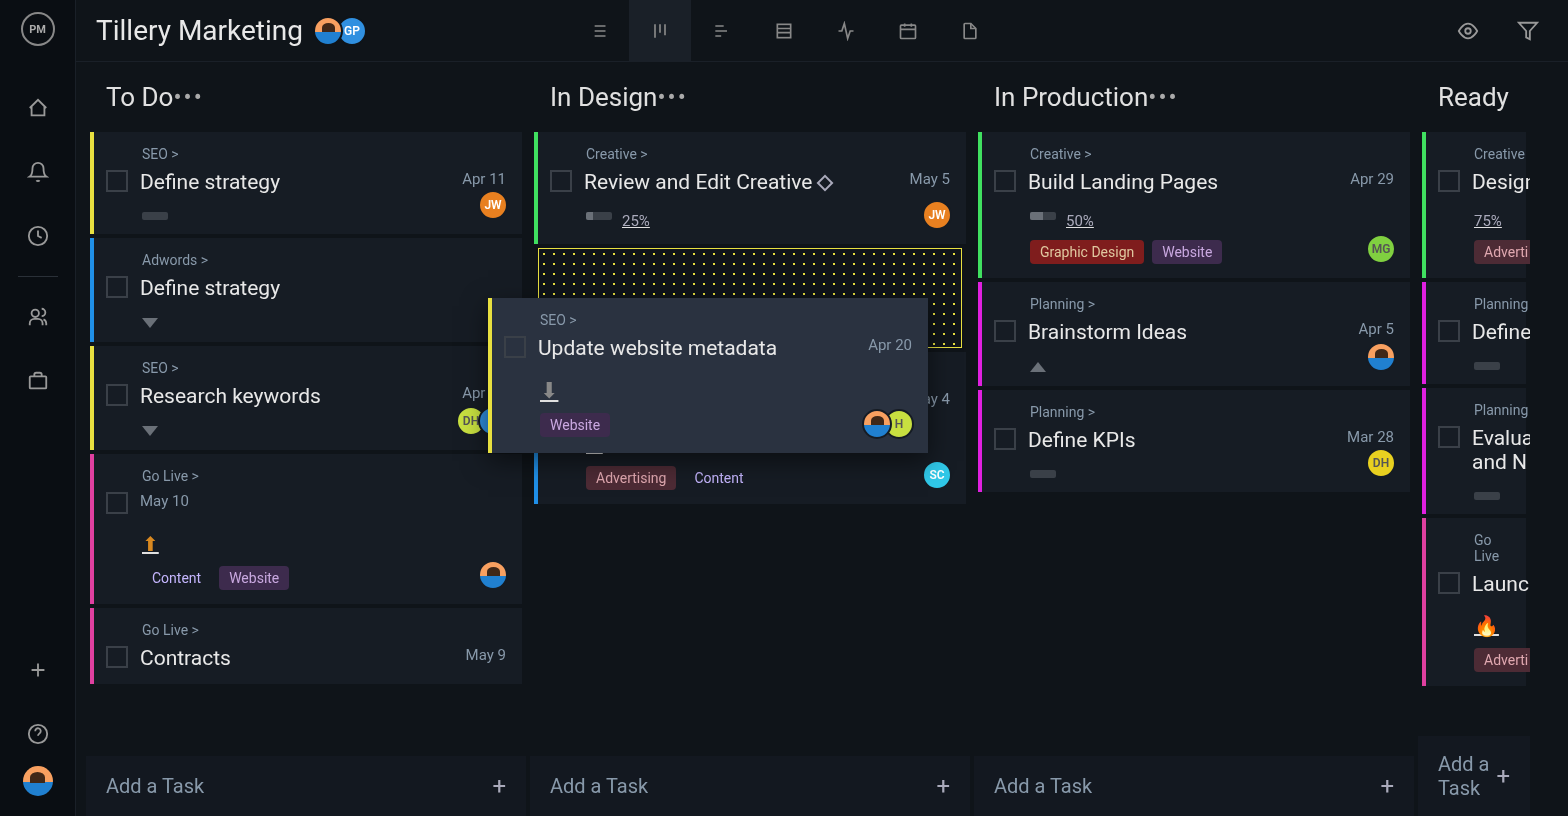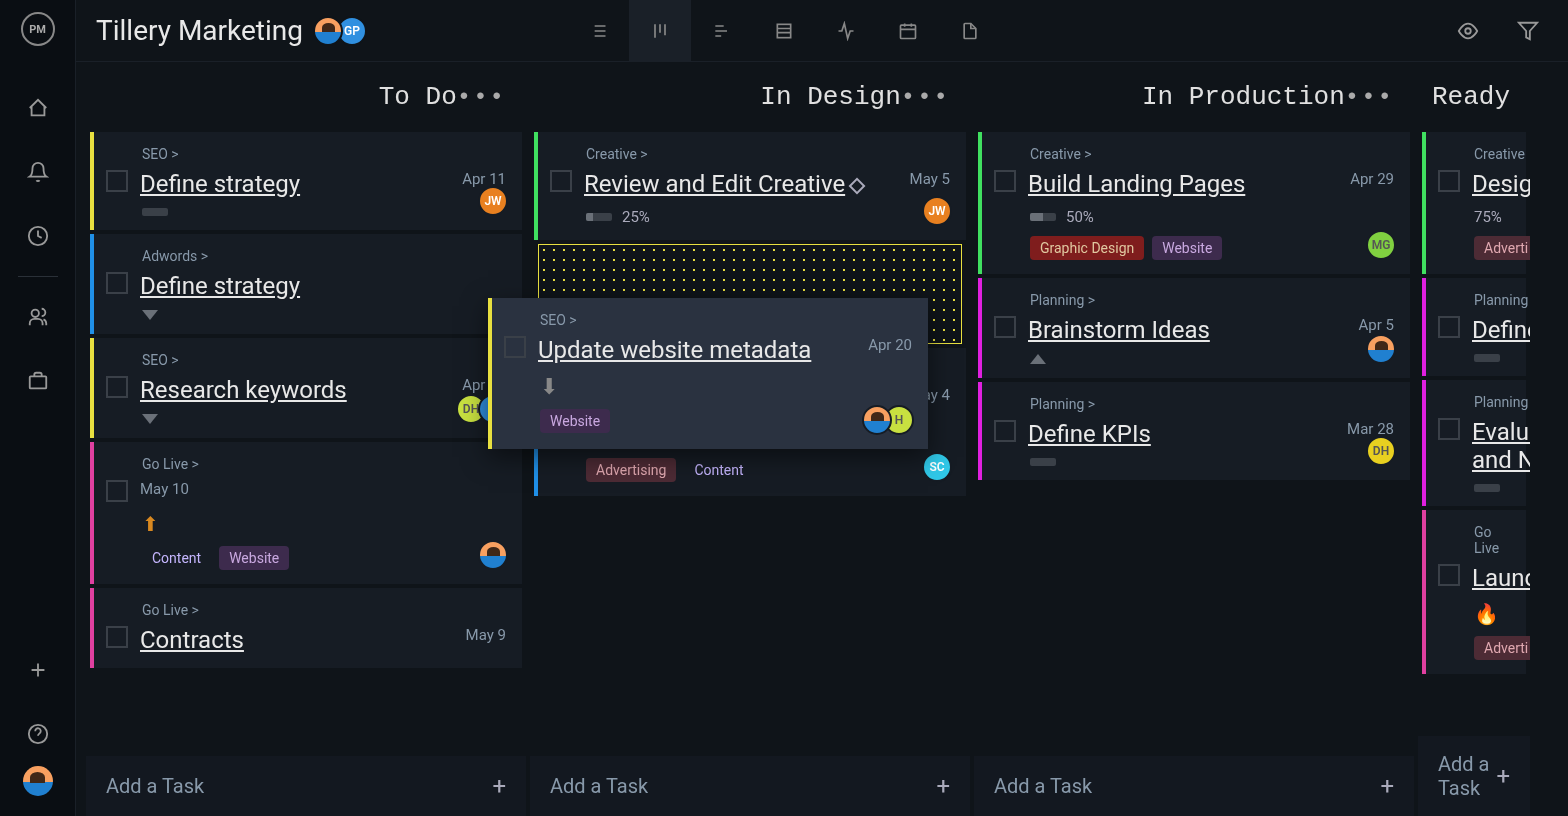--- a/index.html
+++ b/index.html
@@ -65,45 +65,45 @@
 .view-tab svg { width: 20px; height: 20px; }
 .header-right { margin-left: auto; display: flex; gap: 20px; }
 .board { flex: 1; display: flex; overflow-x: auto; padding: 0 0 0 10px; position: relative; }
 .column {
   min-width: 440px; max-width: 440px;
   display: flex; flex-direction: column;
   margin-right: 4px;
 }
 .column.narrow { min-width: 112px; max-width: 112px; overflow: hidden; }
 .column-header {
-  display: flex; align-items: center; justify-content: flex-end;
+  display: flex; align-items: center; justify-content: flex-start;
   padding: 20px 20px 20px 20px;
-  font-size: 26px; font-weight: 400; font-family: Liberation Mono, monospace;
+  font-size: 26px; font-weight: 400;
 }
 .column-menu { font-size: 24px; letter-spacing: 2px; cursor: pointer; color: #aaa; }
 .cards { flex: 1; overflow-y: auto; padding: 0 4px; }
 .card {
   background: #161c24;
   border-left: 4px solid;
   margin-bottom: 4px;
   padding: 14px 16px 14px 12px;
   position: relative;
   cursor: pointer;
 }
 .card-category { font-size: 14px; color: #8899aa; margin-bottom: 8px; margin-left: 36px; }
 .card-row { display: flex; align-items: flex-start; }
 .card-checkbox {
   width: 22px; height: 22px;
   border: 2px solid #3a4048;
   margin-right: 12px;
   flex-shrink: 0;
 }
-.card-title { font-size: 24px; color: #e8e8e8; flex: 1; text-decoration: underline; }
+.card-title { font-size: 21px; color: #e8e8e8; flex: 1; }
 .card-date { font-size: 15px; color: #8899aa; text-align: right; }
-.card-meta { display: flex; align-items: center; margin-top: 10px; margin-left: 36px; gap: 10px; }
+.card-meta { display: flex; align-items: flex-start; margin-top: 18px; margin-left: 36px; gap: 10px; text-decoration: underline; }
 .progress-bar { width: 26px; height: 8px; background: #3a4048; border-radius: 2px; }
 .progress-bar.half::after { content:''; display:block; width:50%; height:100%; background:#6a7078; border-radius: 2px 0 0 2px;}
 .progress-bar.quarter::after { content:''; display:block; width:25%; height:100%; background:#6a7078; border-radius: 2px 0 0 2px;}
 .pct { font-size: 15px; color: #aab; }
 .card-avatars { margin-left: auto; display: flex; position: absolute; right: 14px; bottom: 14px;}
 .card-avatars .av { width: 30px; height: 30px; border-radius: 50%; display:flex;align-items:center;justify-content:center;font-size:12px;font-weight:600;margin-left:-8px; border: 2px solid #161c24;}
 .tags { display: flex; gap: 8px; margin-top: 10px; margin-left: 36px; flex-wrap: wrap; }
 .tag { font-size: 14px; padding: 4px 10px; border-radius: 4px; }
 .tag.website { background: #3d2b4d; color: #c9a8e0; }
 .tag.content { color: #c4b5fd; }

